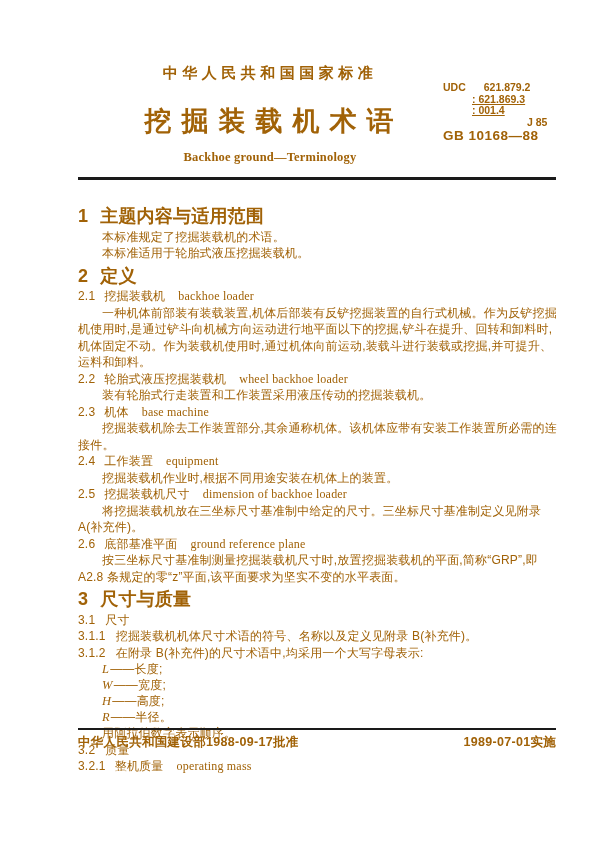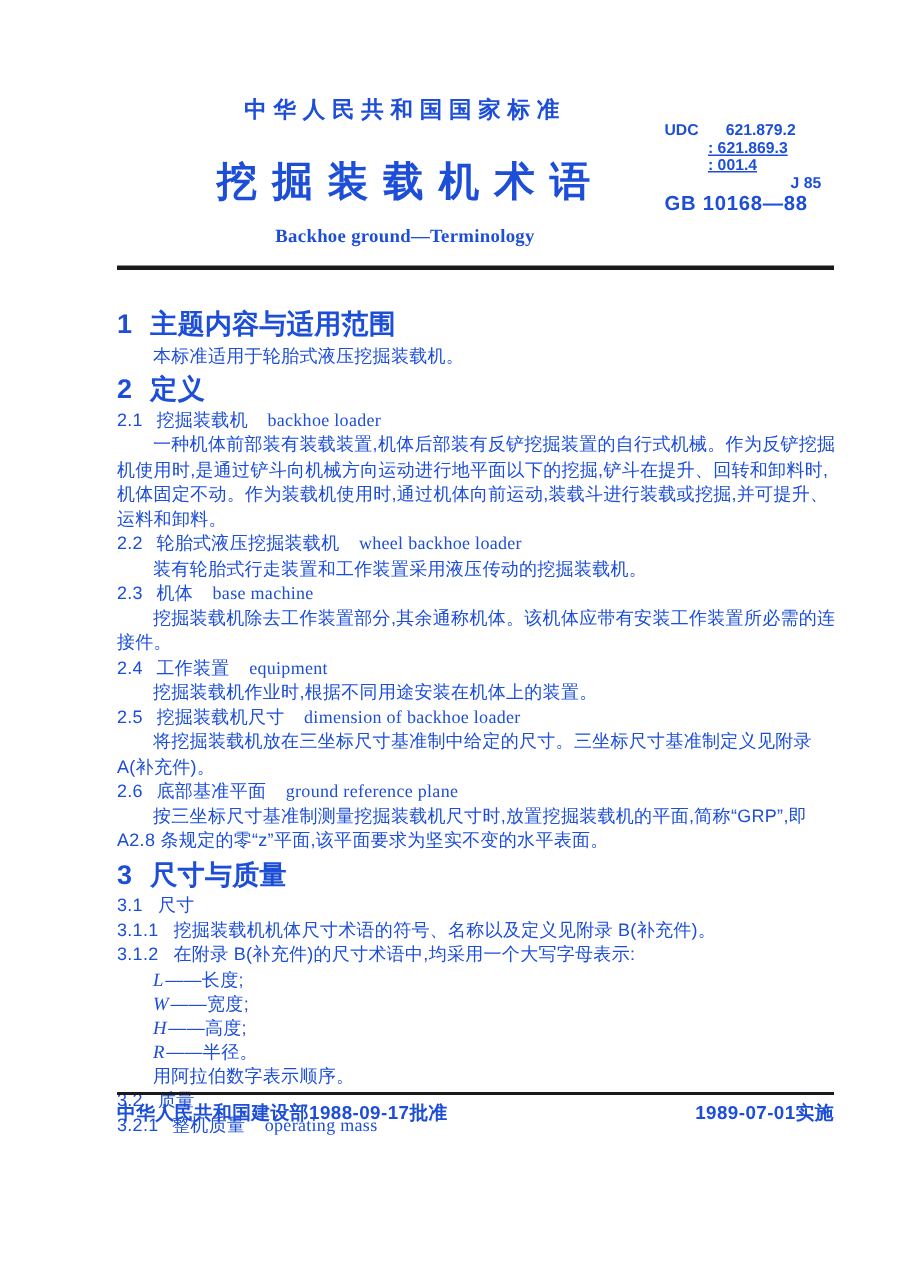--- a/index.html
+++ b/index.html
@@ -1,20 +1,20 @@
 <!DOCTYPE html>
 <html><head>
 <meta charset="utf-8">
 <style>
   html,body{margin:0;padding:0;background:#ffffff;}
   .stage{
     position:relative;
     width:600px;height:849px;
     background:#ffffff;
-    color:#1d4ed8;
+    color:#a16207;
     font-family:"Liberation Sans","DejaVu Sans",sans-serif;
     overflow:hidden;
   }
   .std-label{
     position:absolute;left:0;top:64px;width:540px;text-align:center;
     font-size:15px;font-weight:bold;letter-spacing:4.5px;white-space:nowrap;
   }
   .title-cn{
     position:absolute;left:0;top:103px;width:548px;text-align:center;
     font-size:27px;font-weight:bold;letter-spacing:10px;white-space:nowrap;
@@ -86,20 +86,21 @@
     <div class="udc-row2">: 621.869.3</div>
     <div class="udc-row3">: 001.4</div>
     <div class="udc-row4">J 85</div>
     <div class="std-code">GB 10168—88</div>
   </div>
 
   <div class="rule-top"></div>
 
   <div class="doc-body">
       <div class="blk sec"><span class="num">1</span><span>主题内容与适用范围</span></div>
+      <div class="blk para">本标准规定了挖掘装载机的术语。</div>
       <div class="blk para">本标准适用于轮胎式液压挖掘装载机。</div>
       <div class="blk sec"><span class="num">2</span><span>定义</span></div>
       <div class="blk term"><span class="num">2.1</span><span class="cn">挖掘装载机</span><span class="en">backhoe loader</span></div>
       <div class="blk para">一种机体前部装有装载装置,机体后部装有反铲挖掘装置的自行式机械。作为反铲挖掘机使用时,是通过铲斗向机械方向运动进行地平面以下的挖掘,铲斗在提升、回转和卸料时,机体固定不动。作为装载机使用时,通过机体向前运动,装载斗进行装载或挖掘,并可提升、运料和卸料。</div>
       <div class="blk term"><span class="num">2.2</span><span class="cn">轮胎式液压挖掘装载机</span><span class="en">wheel backhoe loader</span></div>
       <div class="blk para">装有轮胎式行走装置和工作装置采用液压传动的挖掘装载机。</div>
       <div class="blk term"><span class="num">2.3</span><span class="cn">机体</span><span class="en">base machine</span></div>
       <div class="blk para">挖掘装载机除去工作装置部分,其余通称机体。该机体应带有安装工作装置所必需的连接件。</div>
       <div class="blk term"><span class="num">2.4</span><span class="cn">工作装置</span><span class="en">equipment</span></div>
       <div class="blk para">挖掘装载机作业时,根据不同用途安装在机体上的装置。</div>

